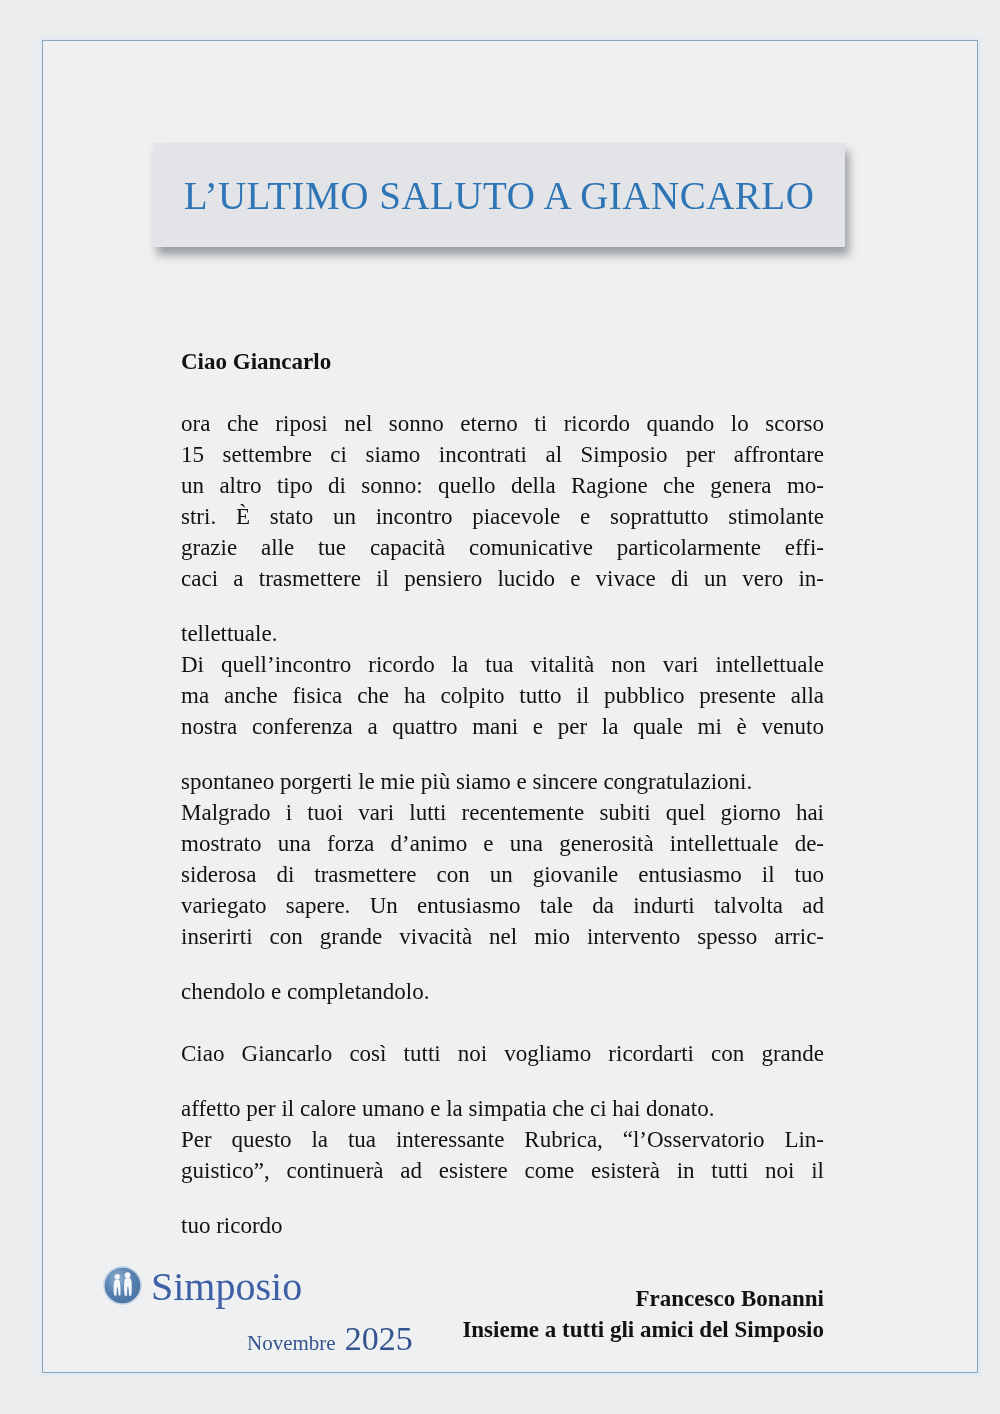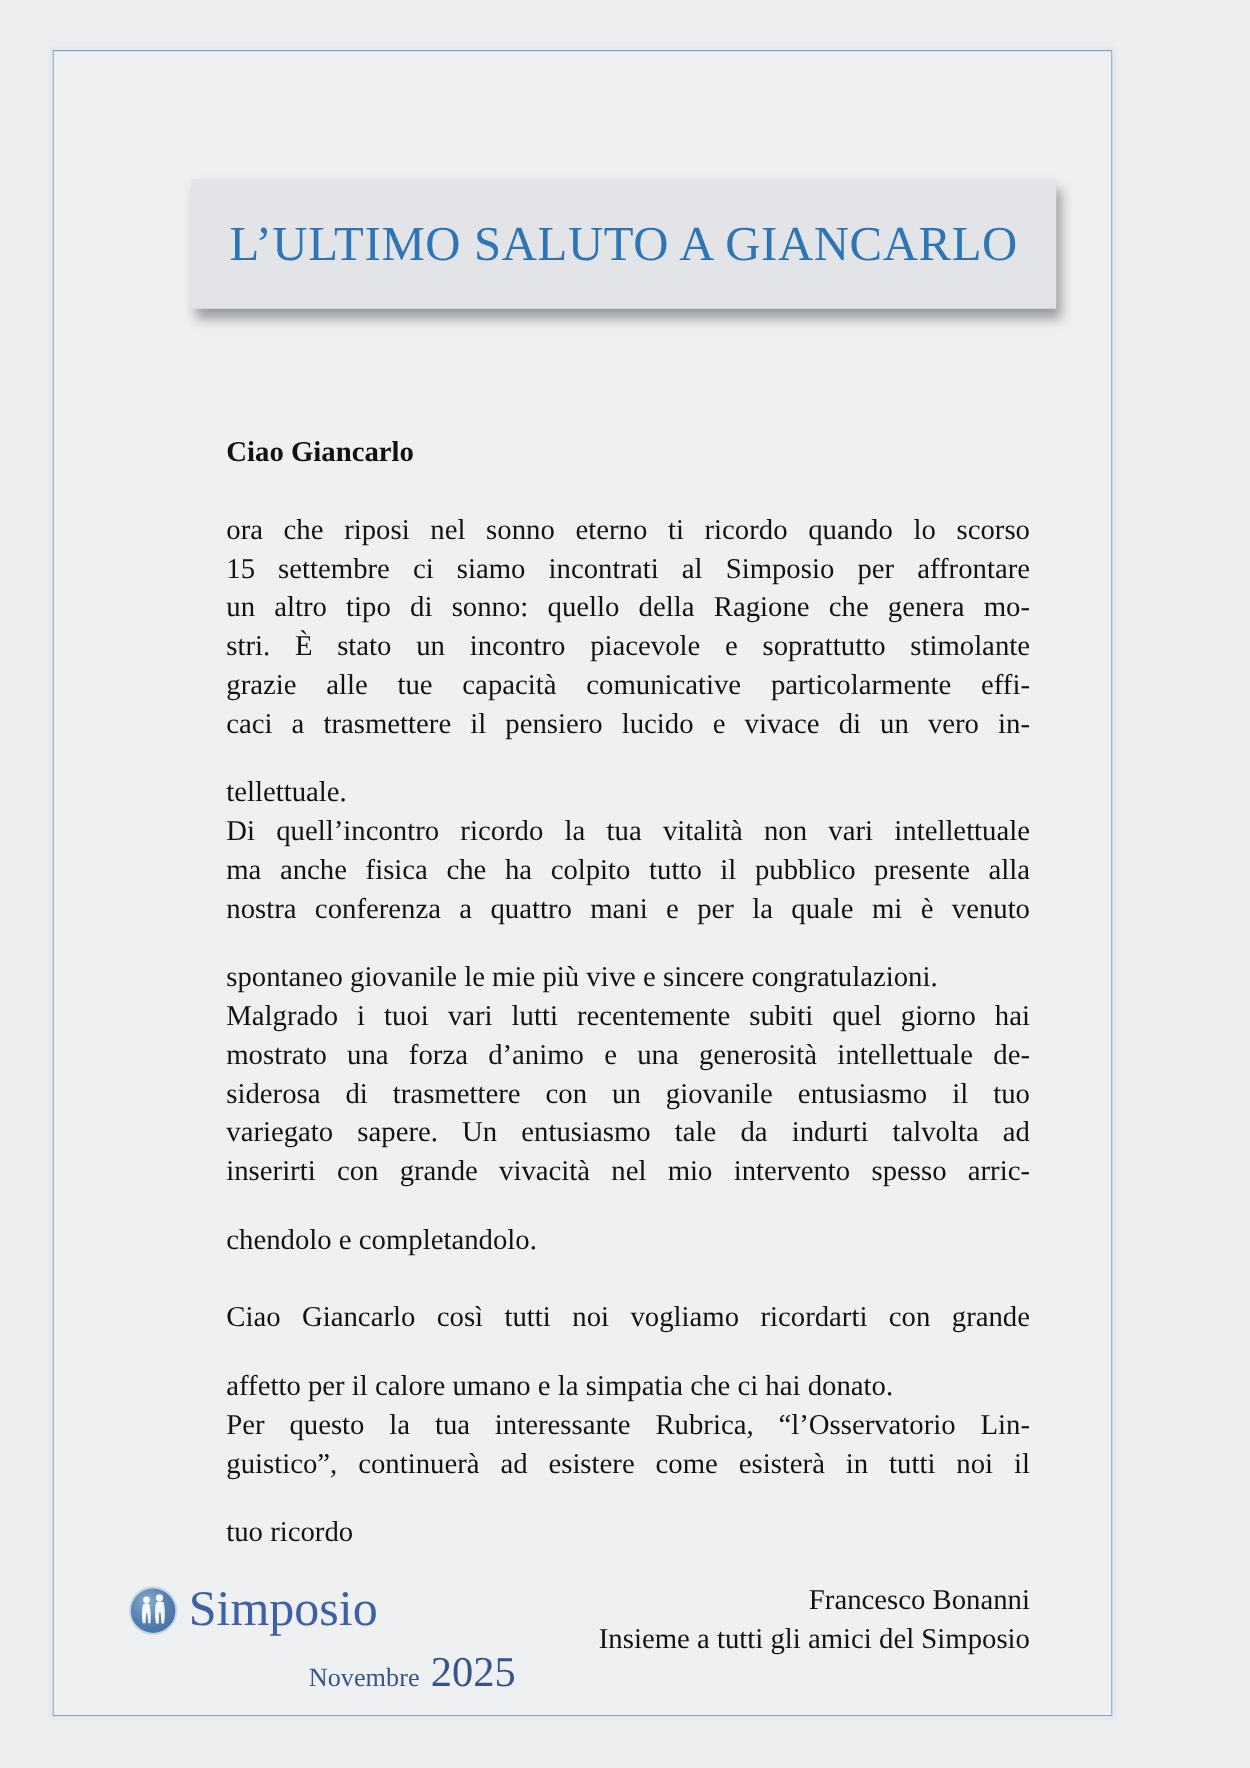--- a/index.html
+++ b/index.html
@@ -16,21 +16,21 @@
   html,body{width:1000px;height:1414px;}
   body{
     background:var(--page-bg);
     font-family:"Liberation Serif", serif;
     position:relative;
     overflow:hidden;
   }
   .sheet{
     position:absolute;
     left:42px; top:40px;
-    width:848px; height:1333px;
+    width:936px; height:1333px;
     background:var(--sheet-bg);
     border:1px solid var(--border-blue);
     outline:3px solid rgba(226,233,241,.85);
   }
   .banner{
     position:absolute;
     left:110px; top:102px;
     width:692px; height:104px;
     background:var(--banner-bg);
     box-shadow:4px 8px 9px rgba(102,106,112,.62);
@@ -59,32 +59,32 @@
   .line{
     text-align:justify;
     text-align-last:justify;
     white-space:normal;
   }
   .line.last{
     text-align-last:left;
     margin-top:24px;
   }
   .signature{
-    margin-top:23px;
+    margin-top:42px;
     text-align:right;
-    font-weight:normal;
+    font-weight:bold;
   }
   .footer{
     position:absolute;
     left:59px; top:1224px;
     width:420px;
   }
   .brand-row{
     display:flex;
-    align-items:flex-end;
+    align-items:flex-start;
     gap:8px;
   }
   .logo{
     width:41px; height:41px;
     flex:0 0 auto;
   }
   .brand-name{
     color:var(--brand-blue);
     font-size:40px;
     line-height:44px;
@@ -119,21 +119,21 @@
           <div class="line">un altro tipo di sonno: quello della Ragione che genera mo-</div>
           <div class="line">stri. È stato un incontro piacevole e soprattutto stimolante</div>
           <div class="line">grazie alle tue capacità comunicative particolarmente effi-</div>
           <div class="line">caci a trasmettere il pensiero lucido e vivace di un vero in-</div>
           <div class="line last">tellettuale.</div>
         </div>
         <div class="para">
           <div class="line">Di quell’incontro ricordo la tua vitalità non vari intellettuale</div>
           <div class="line">ma anche fisica che ha colpito tutto il pubblico presente alla</div>
           <div class="line">nostra conferenza a quattro mani e per la quale mi è venuto</div>
-          <div class="line last">spontaneo giovanile le mie più vive e sincere congratulazioni.</div>
+          <div class="line last">spontaneo porgerti le mie più siamo e sincere congratulazioni.</div>
         </div>
         <div class="para">
           <div class="line">Malgrado i tuoi vari lutti recentemente subiti quel giorno hai</div>
           <div class="line">mostrato una forza d’animo e una generosità intellettuale de-</div>
           <div class="line">siderosa di trasmettere con un giovanile entusiasmo il tuo</div>
           <div class="line">variegato sapere. Un entusiasmo tale da indurti talvolta ad</div>
           <div class="line">inserirti con grande vivacità nel mio intervento spesso arric-</div>
           <div class="line last">chendolo e completandolo.</div>
         </div>
         <div class="para gap">

